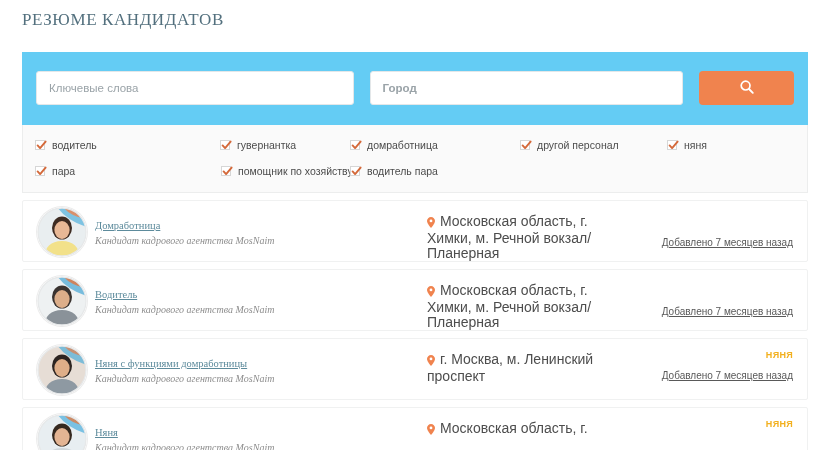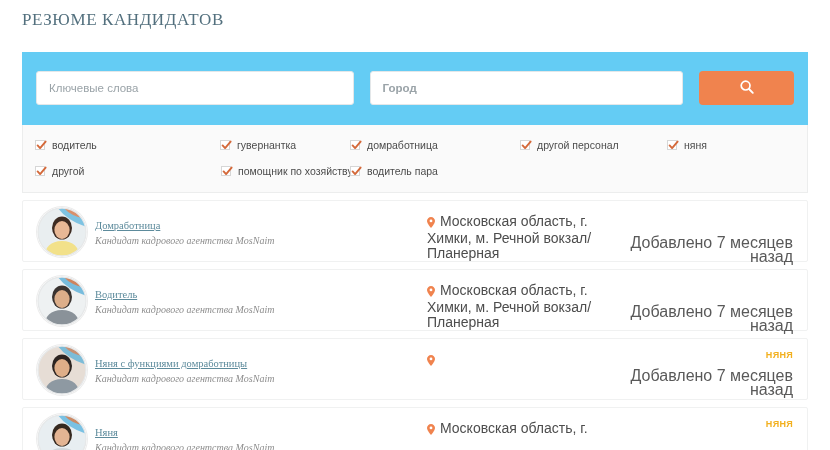--- a/index.html
+++ b/index.html
@@ -197,24 +197,25 @@
     color: #f2b01e;
     font-weight: bold;
     letter-spacing: 0.3px;
     line-height: 12px;
     height: 12px;
     text-transform: uppercase;
     cursor: pointer;
   }
   .badge.empty { visibility: hidden; }
   .card-date {
-    font-size: 16px;
+    font-size: 10px;
     color: #595959;
     line-height: 14px;
     margin-top: 8px;
+    text-decoration: underline;
   }
   .card-date.no-badge { margin-top: 13px; }
 </style>
 </head>
 <body>
 
 <div class="page-title">РЕЗЮМЕ КАНДИДАТОВ</div>
 
 <div class="search-panel">
   <div class="search-inner">
@@ -274,21 +275,21 @@
         <span class="filter-label">няня</span>
       </div>
     </div>
   <div class="filter-row row2">
       <div class="filter-item" style="left: 12px;">
         <span class="cb">
           <svg width="13" height="13" viewBox="0 0 13 13">
             <path d="M2.6 6.4 L5.1 9.1 L10.6 2.6" fill="none" stroke="#d4693a" stroke-width="1.9" stroke-linecap="round" stroke-linejoin="round"></path>
           </svg>
         </span>
-        <span class="filter-label">другой</span>
+        <span class="filter-label">пара</span>
       </div>
       <div class="filter-item" style="left: 170px; padding-left: 28px;">
         <span class="cb">
           <svg width="13" height="13" viewBox="0 0 13 13">
             <path d="M2.6 6.4 L5.1 9.1 L10.6 2.6" fill="none" stroke="#d4693a" stroke-width="1.9" stroke-linecap="round" stroke-linejoin="round"></path>
           </svg>
         </span>
         <span class="filter-label">помощник по хозяйству</span>
       </div>
       <div class="filter-item" style="left: 327px;">
@@ -380,21 +381,21 @@
             <ellipse cx="25" cy="23" rx="7.6" ry="9" fill="#dfae88"></ellipse>
             <path d="M25 34 C13 34 8 41 7 50 L43 50 C42 41 37 34 25 34 Z" fill="#8e99a2"></path>
           </g>
           <circle cx="25" cy="25" r="24" fill="none" stroke="#e6e8e9" stroke-width="1.4"></circle>
         </svg>
       </div>
       <div class="card-main"><a class="card-title">Няня с функциями домработницы</a><div class="card-sub">Кандидат кадрового агентства MosNaim</div></div>
       <div class="card-loc"><span class="pin-icon"><svg width="8" height="11" viewBox="0 0 8 11">
             <path d="M4 0 C1.8 0 0 1.8 0 4 C0 6.6 4 11 4 11 C4 11 8 6.6 8 4 C8 1.8 6.2 0 4 0 Z" fill="#f0834e"></path>
             <circle cx="4" cy="3.9" r="1.4" fill="#ffffff"></circle>
-          </svg></span></div>
+          </svg></span><span>г. Москва, м. Ленинский проспект</span></div>
       <div class="card-right">
         <div class="badge">няня</div>
         <div class="card-date">Добавлено 7 месяцев назад</div>
       </div>
     </div>
     <div class="result-card">
       <div class="avatar">
         <svg width="50" height="50" viewBox="0 0 50 50">
           <defs>
             <clipPath id="cp_avatar-woman-3">

